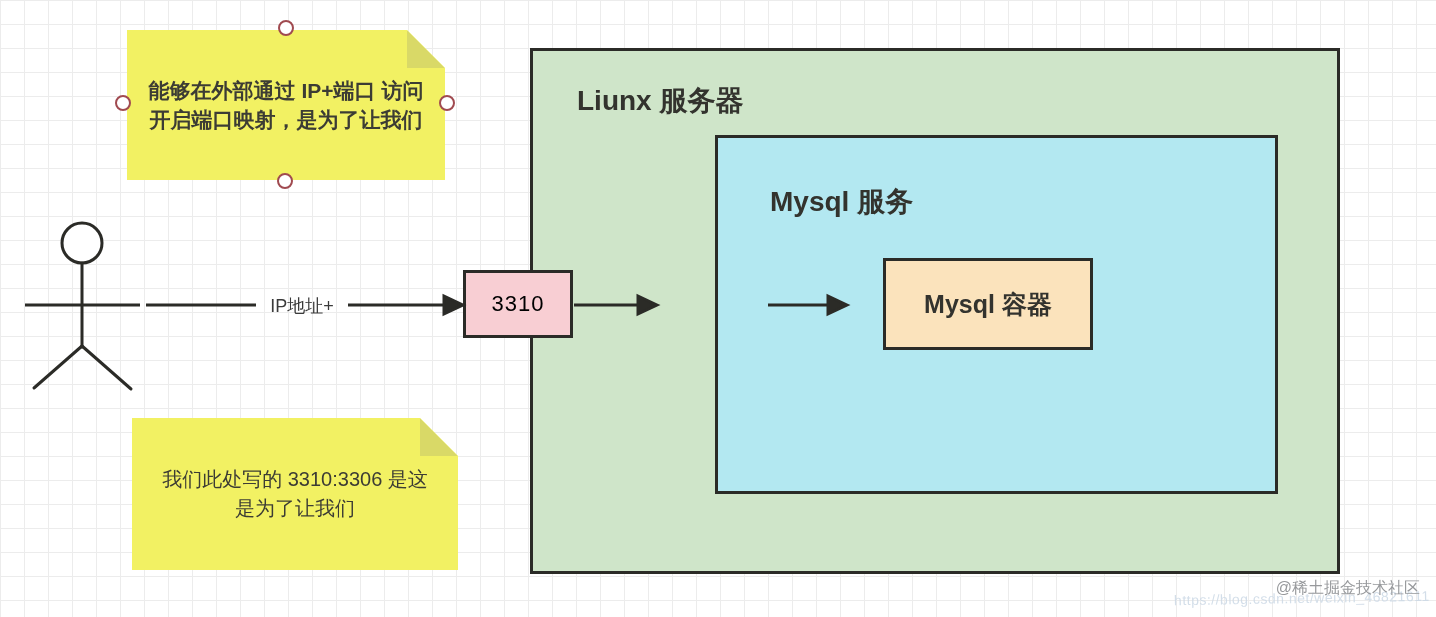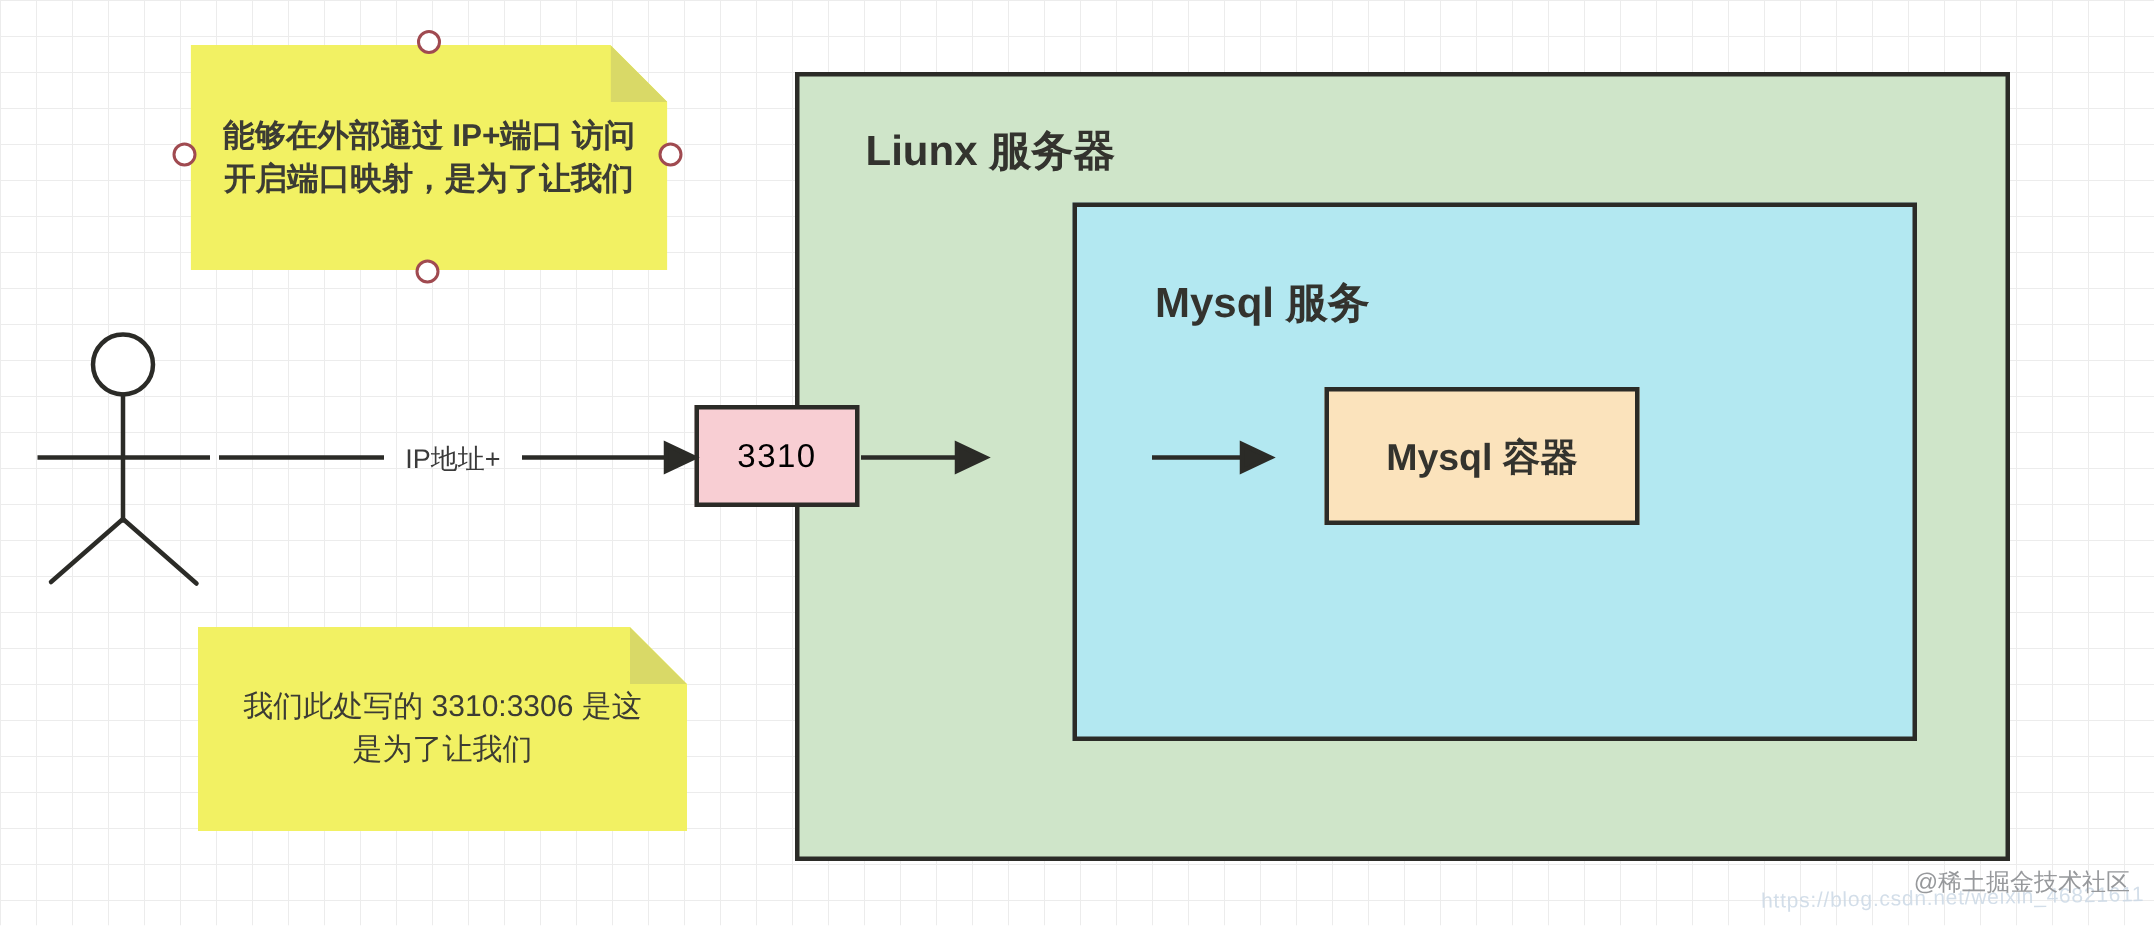--- a/index.html
+++ b/index.html
@@ -58,21 +58,21 @@
     font-size:18px; color:#3a3a3a; z-index:6; white-space:nowrap;
   }
   .note{
     position:absolute; z-index:7;
     clip-path:polygon(0 0, calc(100% - 38px) 0, 100% 38px, 100% 100%, 0 100%);
     background:var(--note-yellow);
     display:flex; flex-direction:column; align-items:center; justify-content:center;
     color:#3c3c34; text-align:center;
   }
   .note-top{left:127px; top:30px; width:318px; height:150px;}
-  .note-bottom{left:132px; top:418px; width:326px; height:136px;}
+  .note-bottom{left:132px; top:418px; width:326px; height:152px;}
   .note-fold{
     position:absolute; top:0; right:0; width:38px; height:38px;
     background:var(--note-fold);
     clip-path:polygon(0 0, 100% 100%, 0 100%);
   }
   .note-top .note-line{font-size:21px; font-weight:bold; line-height:29px;}
   .note-bottom .note-line{font-size:20px; font-weight:normal; line-height:29px;}
   .handle{
     position:absolute; width:12px; height:12px; border-radius:50%;
     background:#fff; border:2px solid var(--handle-red); z-index:8; box-sizing:content-box;

